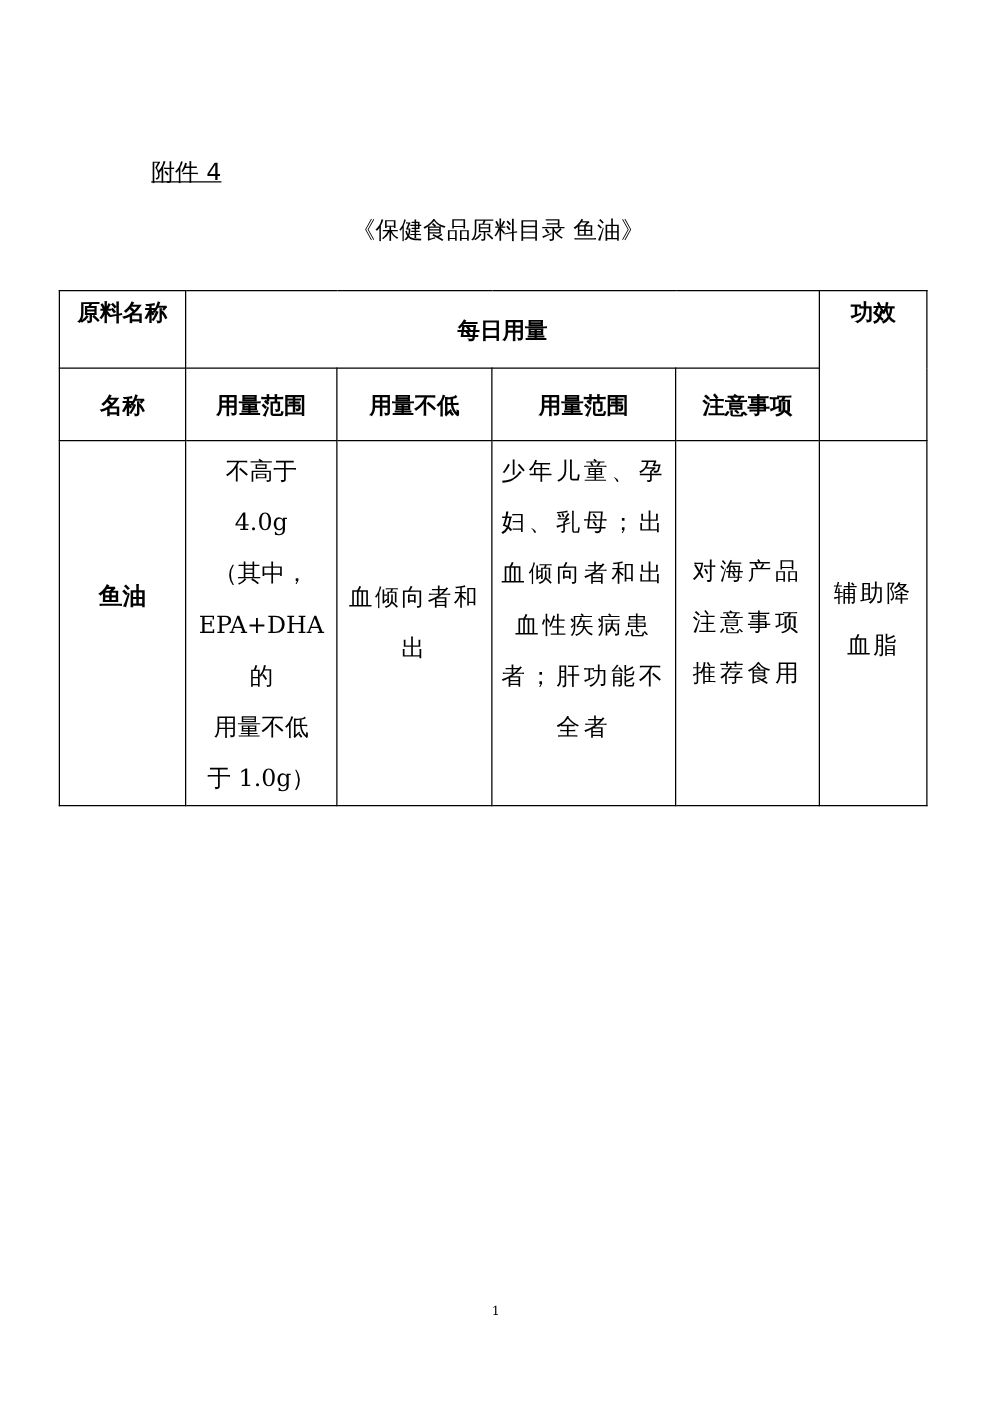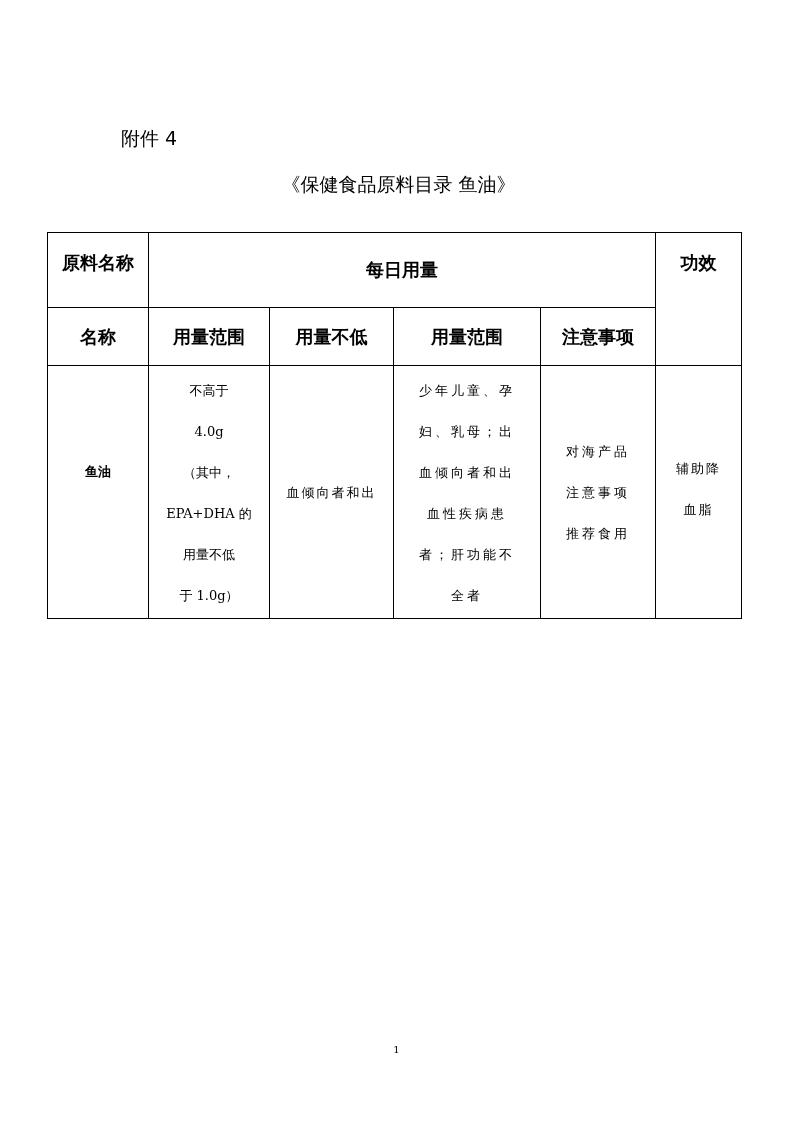--- a/index.html
+++ b/index.html
@@ -1,27 +1,27 @@
 <!DOCTYPE html>
 <html><head>
 <meta charset="utf-8">
 <style>
   html, body { margin: 0; padding: 0; background: #ffffff; }
   body { width: 793px; height: 1122px; position: relative; overflow: hidden;
          font-family: "DejaVu Sans", "Liberation Sans", sans-serif; color: #000; }
-  .attach { position: absolute; left: 121px; top: 126px; font-size: 19px; line-height: 24px; }
+  .attach { position: absolute; left: 121px; top: 126px; font-size: 19px; line-height: 24px; text-decoration: underline; }
   .title { position: absolute; left: 0; width: 793px; top: 171px; text-align: center;
            font-family: "DejaVu Serif", "Liberation Serif", serif; font-size: 19px; line-height: 26px; padding-left: 2px; }
   table { position: absolute; left: 47px; top: 232px; border-collapse: collapse; table-layout: fixed; }
   td, th { border: 1.5px solid #000; text-align: center; padding: 0; }
   th { font-weight: bold; font-size: 18px; }
   .h1 th { height: 56px; }
   .h2 th { height: 57px; }
-  .corner { vertical-align: top; padding-top: 18px; }
-  .body td { height: 248px; font-family: "DejaVu Serif", "Liberation Serif", serif; font-size: 13px;
+  .corner { vertical-align: top; padding-top: 5px; }
+  .body td { height: 248px; font-family: "DejaVu Serif", "Liberation Serif", serif; font-size: 19px;
              line-height: 41px; vertical-align: middle; }
   .body td.top { vertical-align: top; padding-top: 4px; }
   .cellwrap { display: inline-block; padding: 0 6px; letter-spacing: 2px; }
   .pagenum { position: absolute; left: 0; width: 793px; top: 1044px; text-align: center;
              font-family: "DejaVu Serif", "Liberation Serif", serif; font-size: 10px; }
 </style>
 </head>
 <body>
 
 <div class="attach">附件 4</div>

